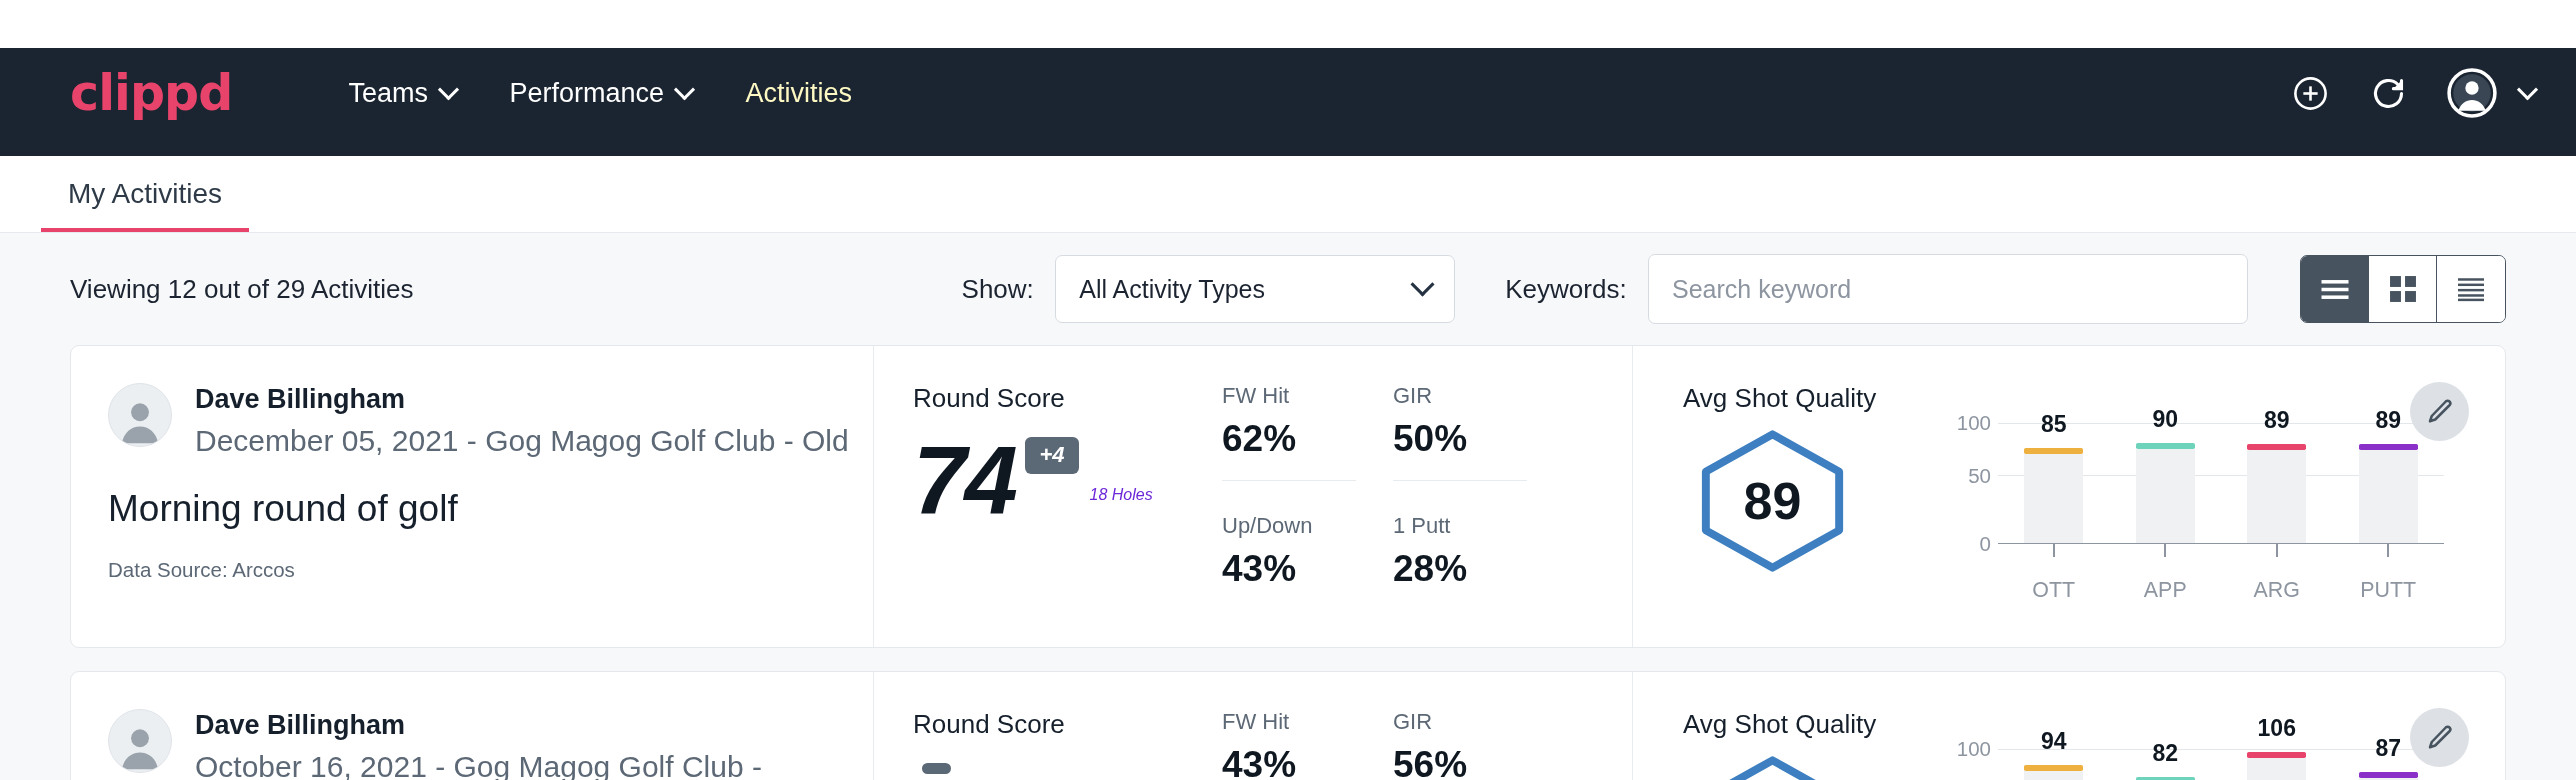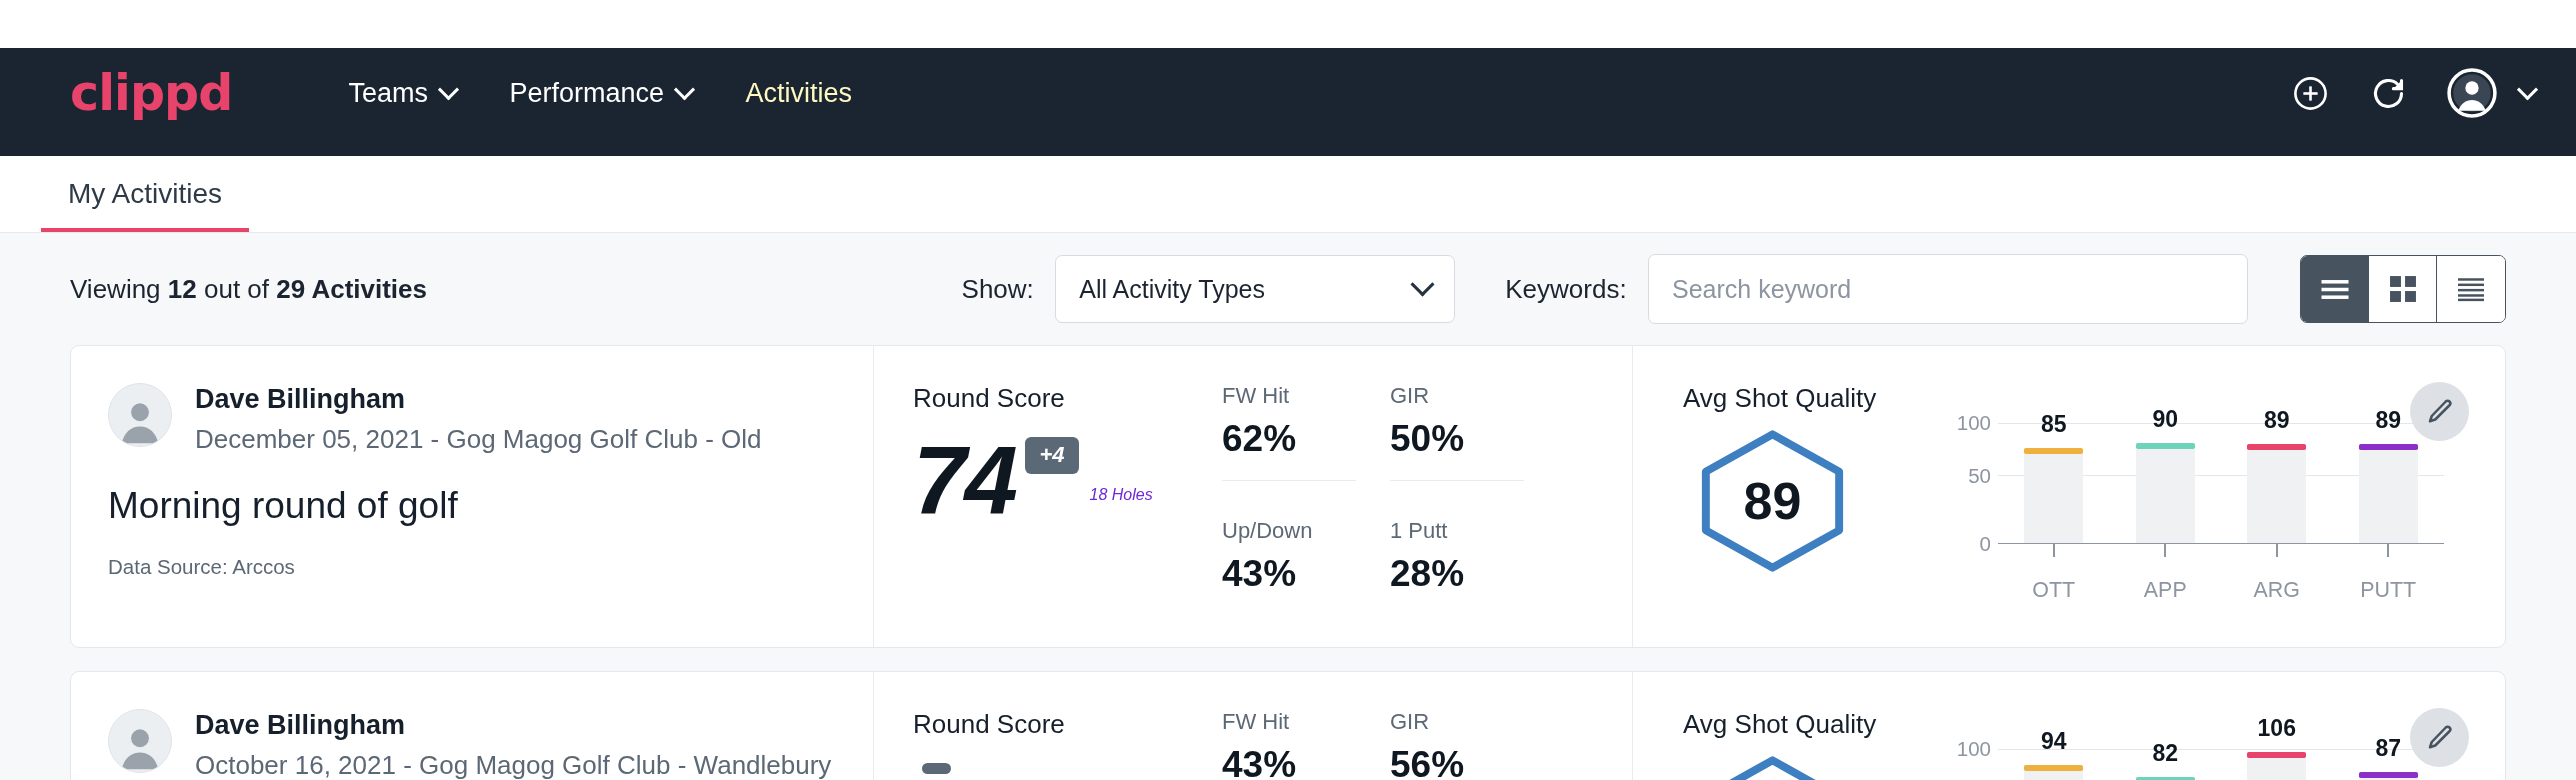--- a/index.html
+++ b/index.html
@@ -79,21 +79,21 @@
 
   
   .page { background: #f7f8fa; height: calc(780px - 105px - 77px); padding: 0 70px; overflow: hidden; }
 
   .toolbar {
     height: 112px;
     display: flex;
     align-items: center;
   }
   .viewing { font-size: 26px; color: #1b2430; }
-  .viewing b { font-weight: 700; }
+  .viewing b { font-weight: 400; }
 
   .toolbar-mid {
     margin-left: auto;
     display: flex;
     align-items: center;
     gap: 0;
   }
   .field-label { font-size: 26px; color: #1b2430; margin-right: 21.4px; }
   .select {
     width: 400px; height: 68px;
@@ -162,21 +162,21 @@
   .id-head { display: flex; align-items: flex-start; gap: 23px; }
   .av-circle {
     width: 64px; height: 64px; border-radius: 50%;
     background: #eceff2;
     border: 0.9px solid #dfe3e8;
     display: flex; align-items: flex-end; justify-content: center;
     overflow: hidden;
     flex: none;
   }
   .person-name { font-size: 27px; font-weight: 700; color: #16202c; line-height: 1.25; }
-  .person-sub { font-size: 26px; color: #5c6875; margin-top: 7.1px; }
+  .person-sub { font-size: 30px; color: #5c6875; margin-top: 7.1px; }
   .round-title { font-size: 37px; font-weight: 400; color: #16202c; margin-top: 30px; }
   .data-source { font-size: 20.5px; color: #5c6875; margin-top: 28px; }
 
   .col-score {
     width: 348px;
     padding: 37px 0 0 39px;
   }
   .sec-label { font-size: 26px; color: #16202c; }
   .score-row { display: flex; align-items: flex-end; margin-top: 23px; font-style: italic; }
   .score-big { font-size: 96px; font-weight: 700; color: #0f1720; line-height: 0.92; letter-spacing: -1.8px; }
@@ -196,27 +196,26 @@
   .col-stats {
     width: 411px;
     padding: 37px 0 0 0;
     display: grid;
     grid-template-columns: 134px 134px;
     grid-template-rows: auto auto;
     column-gap: 37px;
     row-gap: 0px;
     border-right: 0.9px solid #e9ecef;
     align-content: start;
-    gap: 34px;
   }
   .stat { }
   .stat-label { font-size: 22px; color: #5c6875; }
   .stat-value { font-size: 37px; font-weight: 700; color: #0f1720; margin-top: 9px; }
   .stat-row-1 .stat-value { padding-bottom: 19.6px; border-bottom: 1.8px solid #e8ebee; }
-  .stat-row-2 { margin-top: 3px; }
+  .stat-row-2 { margin-top: 32px; }
 
   .col-quality {
     flex: 1;
     padding: 37px 0 0 50px;
     position: relative;
   }
   .quality-body { display: flex; align-items: flex-start; margin-top: 9px; }
   .hexwrap { width: 179px; display:flex; align-items:center; justify-content:center; margin-top: 5.4px;}
   .hex-num {
     position: absolute;

